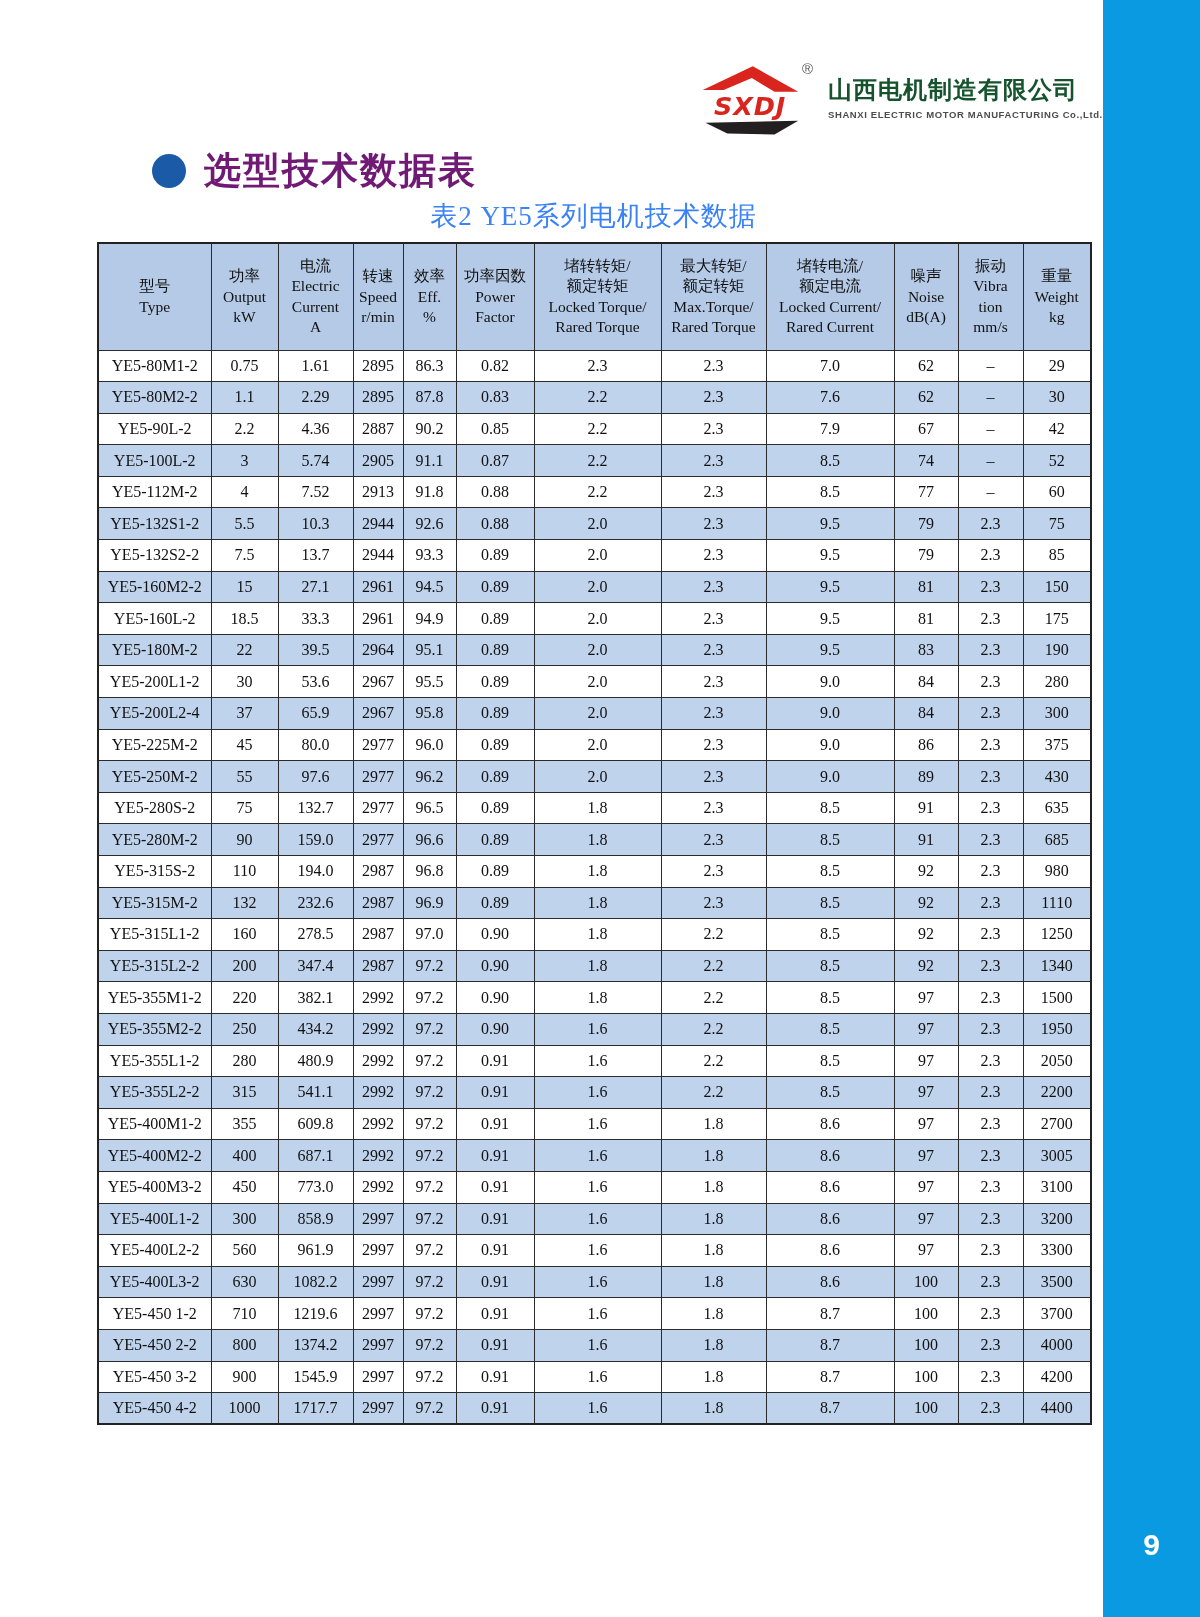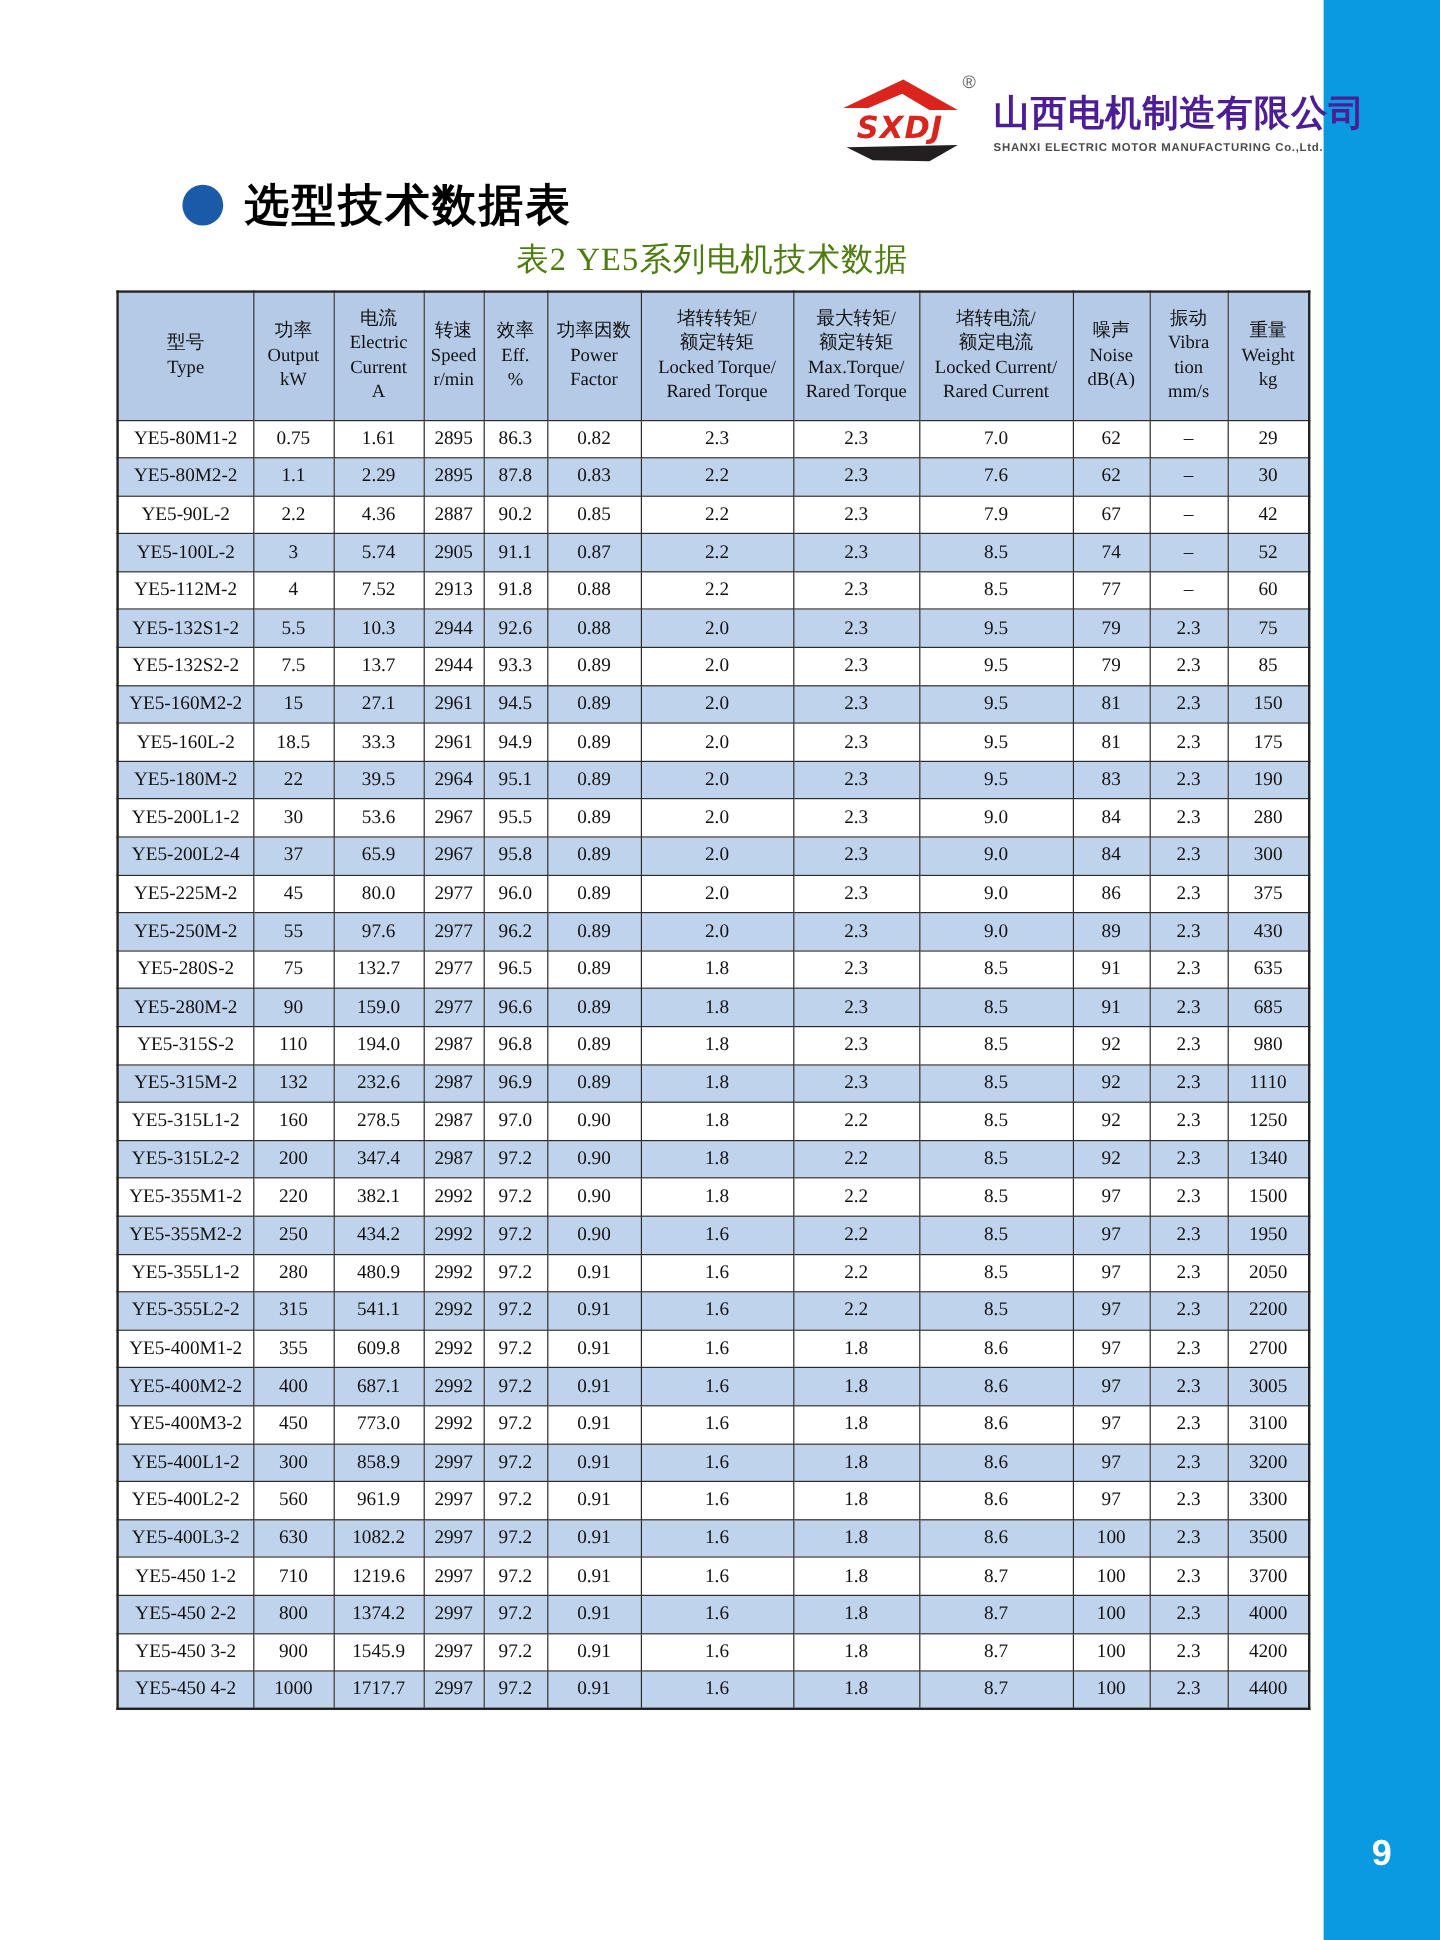--- a/index.html
+++ b/index.html
@@ -39,23 +39,23 @@
   }
   .logo-mark { position: absolute; top: 0; left: 0; width: 100px; height: 74px; }
   .logo-reg {
     position: absolute; top: -2px; left: 102px;
     font-family: "Liberation Sans", sans-serif;
     font-size: 15px; color: #5a5a5a;
   }
   .logo-names { position: absolute; left: 128px; top: 12px; width: 270px; }
   .logo-cn {
     font-family: "Liberation Sans", "DejaVu Sans", sans-serif;
-    font-size: 30px;
+    font-size: 24px;
     font-weight: bold;
-    color: #4c1d95;
+    color: #14532d;
     letter-spacing: 1px;
     white-space: nowrap;
   }
   .logo-en {
     margin-top: 3px;
     font-family: "Liberation Sans", "DejaVu Sans", sans-serif;
     font-size: 9.5px;
     font-weight: bold;
     color: #4c4c4c;
     letter-spacing: 0.6px;
@@ -71,32 +71,32 @@
     display: inline-block;
     width: 34px; height: 34px;
     border-radius: 50%;
     background: #1a5aa6;
     margin-right: 18px;
   }
   .section-heading h1 {
     font-family: "Liberation Sans", "DejaVu Sans", sans-serif;
     font-size: 37px;
     font-weight: bold;
-    color: #000000;
+    color: #701a75;
     letter-spacing: 2px;
   }
   
   .table-title {
     position: absolute;
     top: 198px; left: 97px;
     width: 993px;
     text-align: center;
     font-size: 27px;
     letter-spacing: 1px;
-    color: #4d7c0f;
+    color: #3b82f6;
   }
   
   #motor-table {
     position: absolute;
     top: 242px; left: 97px;
     width: 993px;
     border-collapse: collapse;
     table-layout: fixed;
     font-size: 16px;
   }

